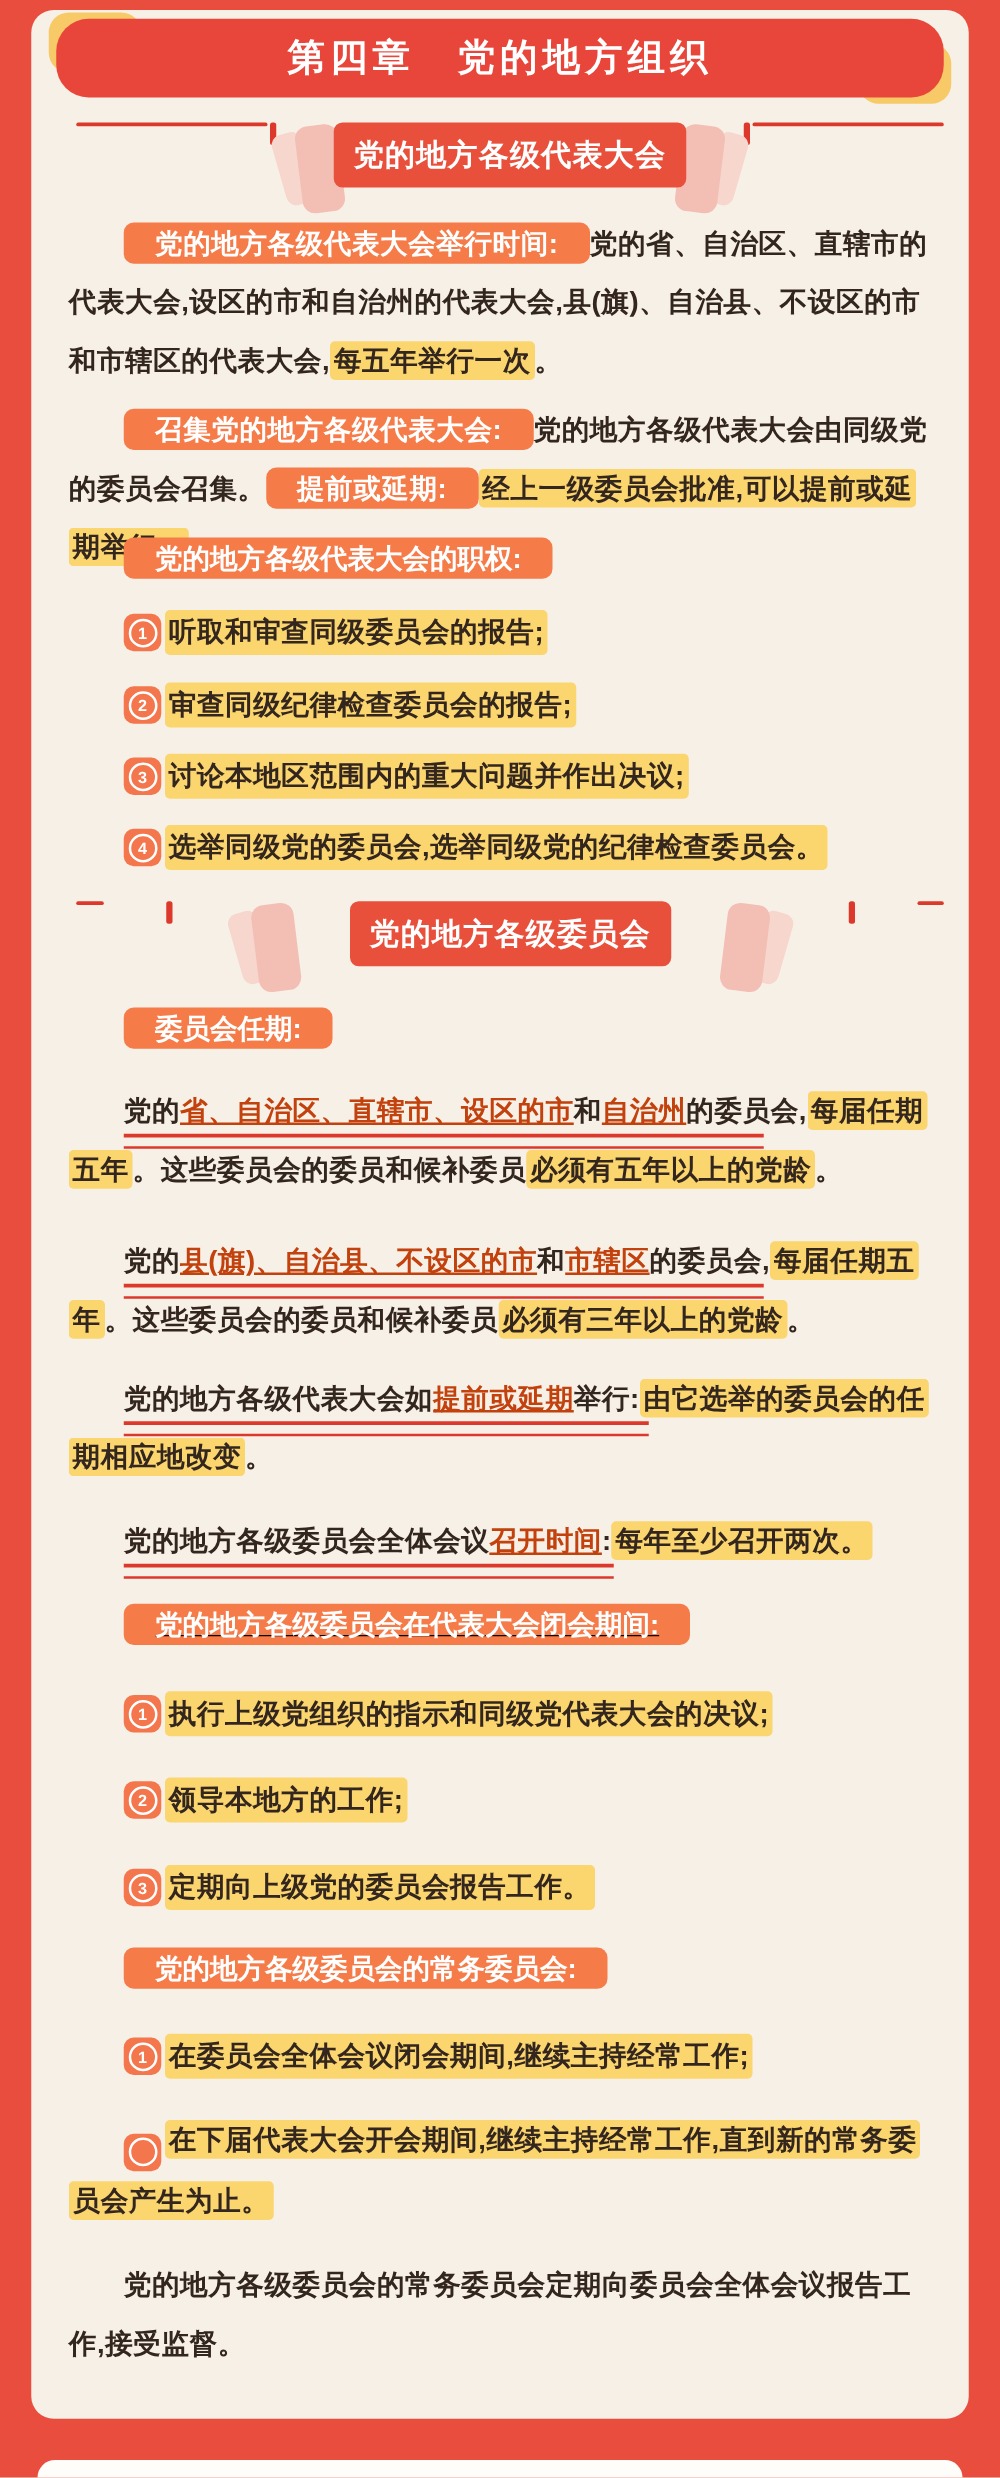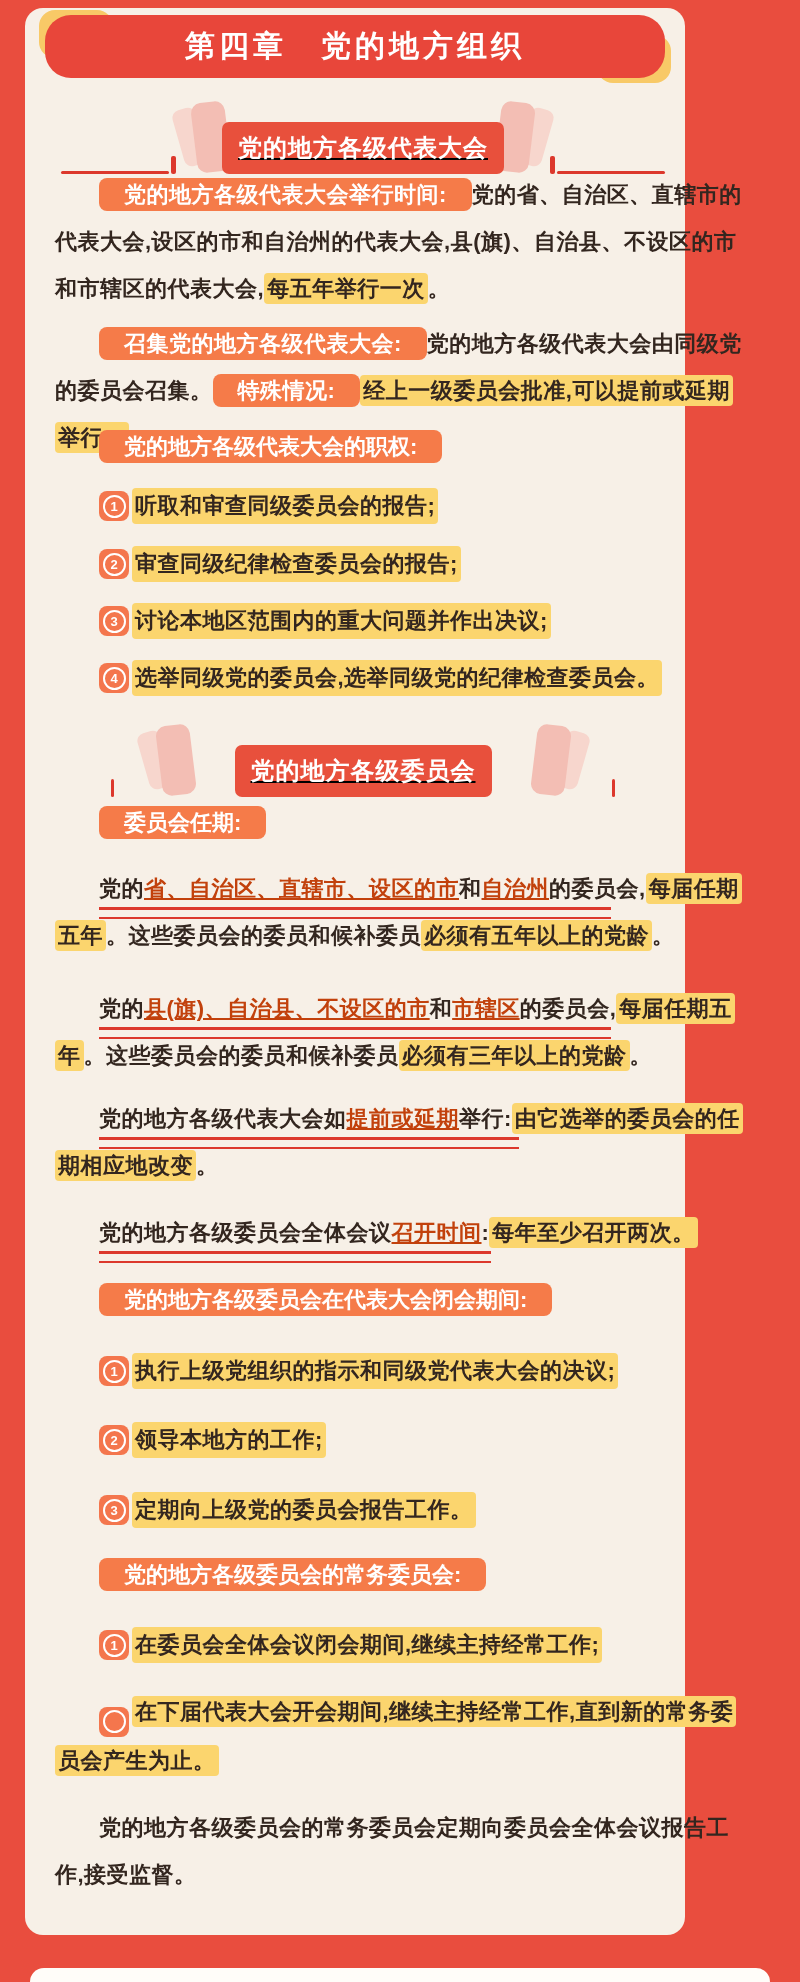--- a/index.html
+++ b/index.html
@@ -1,30 +1,30 @@
 <!DOCTYPE html>
 <html><head>
 <meta charset="utf-8">
 <style>
   html,body{margin:0;padding:0;}
   body{font-family:"Liberation Sans",sans-serif;}
   .page{position:relative;width:800px;height:1982px;background:#e94d3e;overflow:hidden;}
-  .card{position:absolute;left:25px;top:8px;width:660px;height:1927px;background:#f7f0e7;border-radius:18px;}
+  .card{position:absolute;left:25px;top:8px;width:750px;height:1927px;background:#f7f0e7;border-radius:18px;}
 
   
   .banner-wrap{position:absolute;left:20px;right:20px;top:7px;height:63px;}
   .banner-accent{position:absolute;width:74px;height:48px;background:#f8c967;border-radius:16px;z-index:0;}
   .banner-accent.tl{left:-6px;top:-5px;}
   .banner-accent.br{right:-6px;bottom:-5px;}
   .banner{position:relative;z-index:1;height:100%;background:#e8463a;border-radius:26px;
           display:flex;align-items:center;justify-content:center;}
   .banner span{color:#ffffff;font-size:30px;font-weight:700;letter-spacing:4px;}
 
   
-  .ribbon{position:absolute;left:36px;right:20px;height:76px;display:flex;align-items:flex-end;text-decoration:underline;}
+  .ribbon{position:absolute;left:36px;right:20px;height:76px;display:flex;align-items:flex-start;}
   .rline{flex:1;height:3px;background:#dc382c;border-radius:2px;}
   .rtick{width:5px;height:18px;background:#dc382c;border-radius:2px;margin:0 2px;}
   .book{position:relative;width:44px;height:74px;z-index:0;}
   .book i{position:absolute;display:block;}
   .book.left .pg1{width:34px;height:70px;background:#f3beb4;border-radius:10px;right:-6px;top:2px;transform:rotate(-7deg);}
   .book.left .pg2{width:24px;height:58px;background:#f7d6cd;border-radius:8px;right:20px;top:8px;transform:rotate(-16deg);}
   .book.right .pg1{width:34px;height:70px;background:#f3beb4;border-radius:10px;left:-6px;top:2px;transform:rotate(7deg);}
   .book.right .pg2{width:24px;height:58px;background:#f7d6cd;border-radius:8px;left:20px;top:8px;transform:rotate(16deg);}
   .rbox{position:relative;z-index:1;background:#e8503c;color:#fff;font-size:24px;font-weight:700;
         letter-spacing:1px;padding:10px 16px;border-radius:7px;white-space:nowrap;}
@@ -80,21 +80,21 @@
         </div>
       <div class="rtick"></div>
       <div class="rline"></div>
     </div>
 
     <div class="para" style="top:163px;">
       <span class="lab">党的地方各级代表大会举行时间:</span><span>党的省、自治区、直辖市的代表大会,设区的市和自治州的代表大会,县(旗)、自治县、不设区的市和市辖区的代表大会,</span><span class="hl">每五年举行一次</span><span>。</span>
     </div>
 
     <div class="para" style="top:312px;">
-      <span class="lab">召集党的地方各级代表大会:</span><span>党的地方各级代表大会由同级党的委员会召集。</span><span class="lab">特殊情况:</span><span class="hl">经上一级委员会批准,可以提前或延期举行。</span>
+      <span class="lab">召集党的地方各级代表大会:</span><span>党的地方各级代表大会由同级党的委员会召集。</span><span class="lab">提前或延期:</span><span class="hl">经上一级委员会批准,可以提前或延期举行。</span>
     </div>
 
     <div class="lab-blk" style="top:424px;">
       <span class="lab">党的地方各级代表大会的职权:</span>
     </div>
 
     <div class="item" style="top:480px;">
       <span class="badge">
           <span class="bnum">1</span>
         </span>
@@ -152,21 +152,21 @@
     <div class="para" style="top:1087px;">
       <span>党的地方各级代表大会如</span><span class="red">提前或延期</span><span>举行:</span><span class="hl">由它选举的委员会的任期相应地改变</span><span>。</span>
       <i class="dunder" style="width:420px;"></i>
     </div>
 
     <div class="para" style="top:1201px;">
       <span>党的地方各级委员会全体会议</span><span class="red">召开时间</span><span>:</span><span class="hl">每年至少召开两次。</span>
       <i class="dunder" style="width:392px;"></i>
     </div>
 
-    <div class="lab-blk" style="top:1277px;">
+    <div class="lab-blk" style="top:1277px;text-decoration:underline;">
       <span class="lab">党的地方各级委员会在代表大会闭会期间:</span>
     </div>
 
     <div class="item" style="top:1345px;">
       <span class="badge">
           <span class="bnum">1</span>
         </span>
       <span class="hl txt">执行上级党组织的指示和同级党代表大会的决议;</span>
     </div>
     <div class="item" style="top:1414px;">

